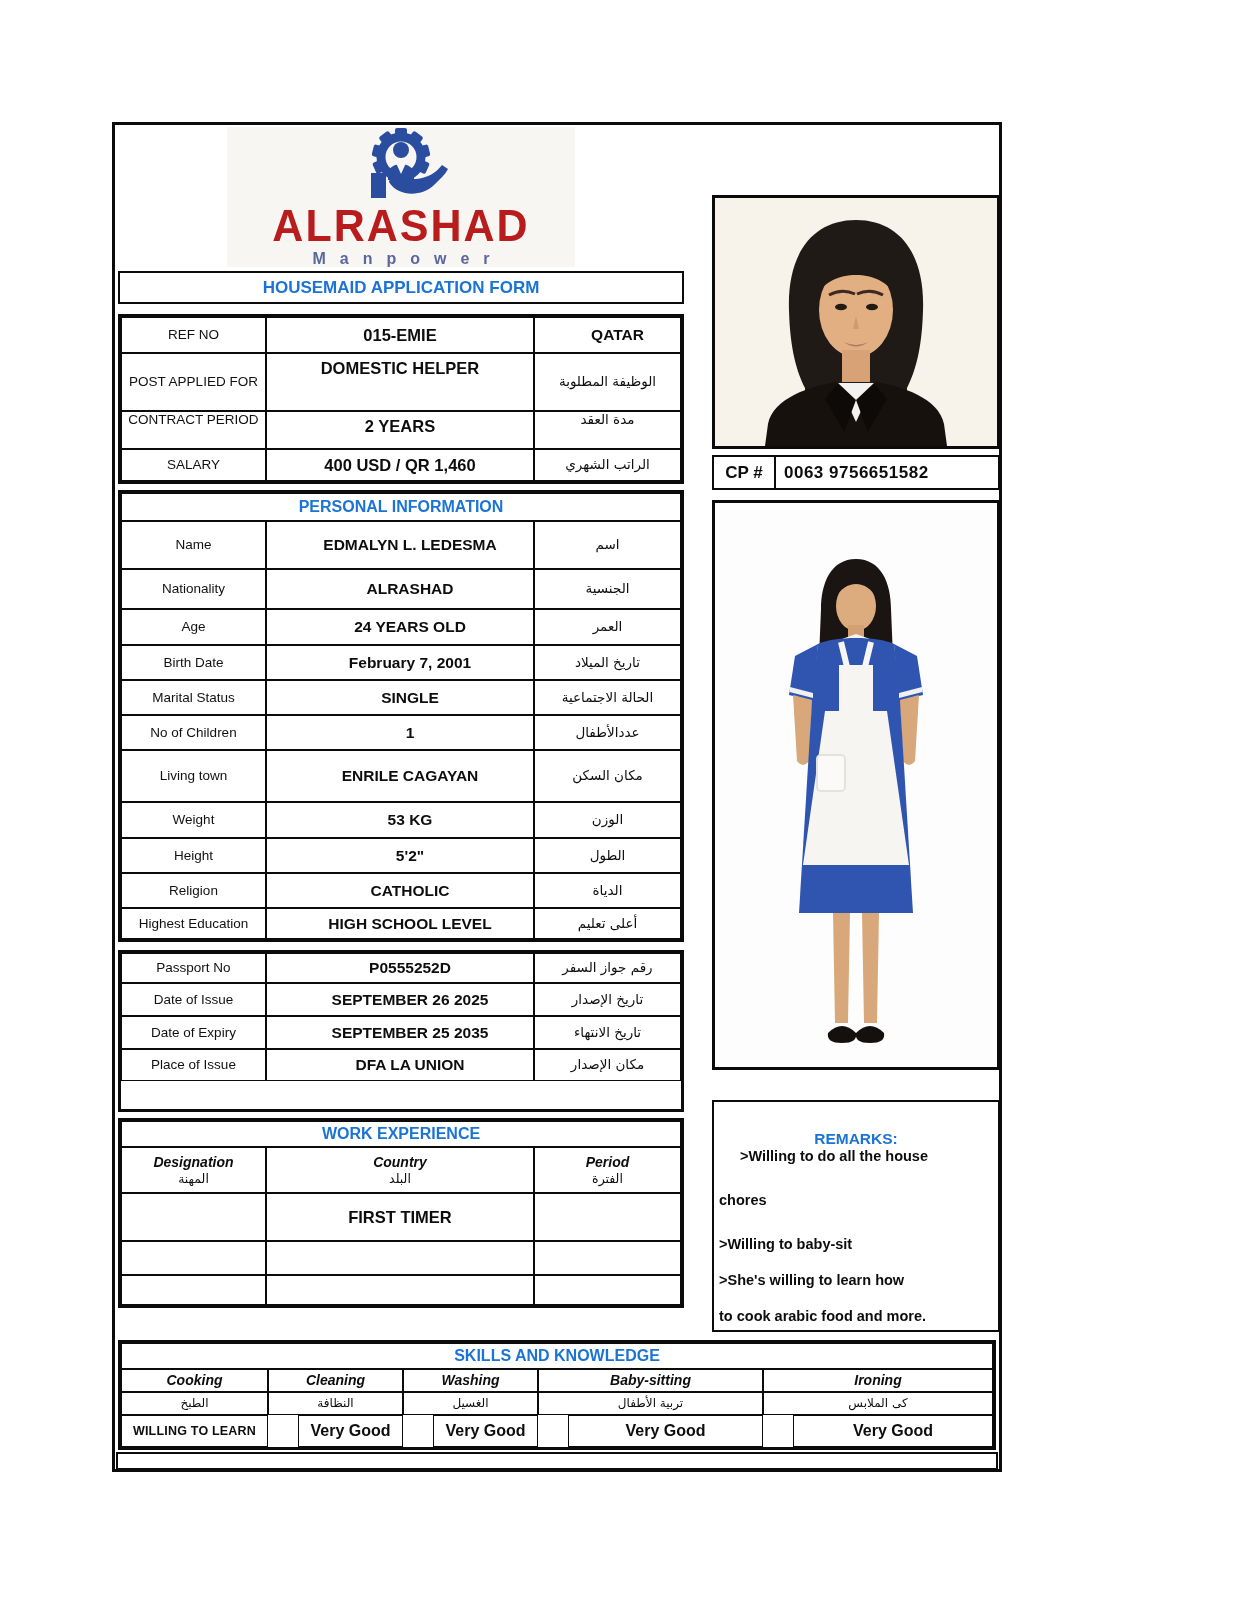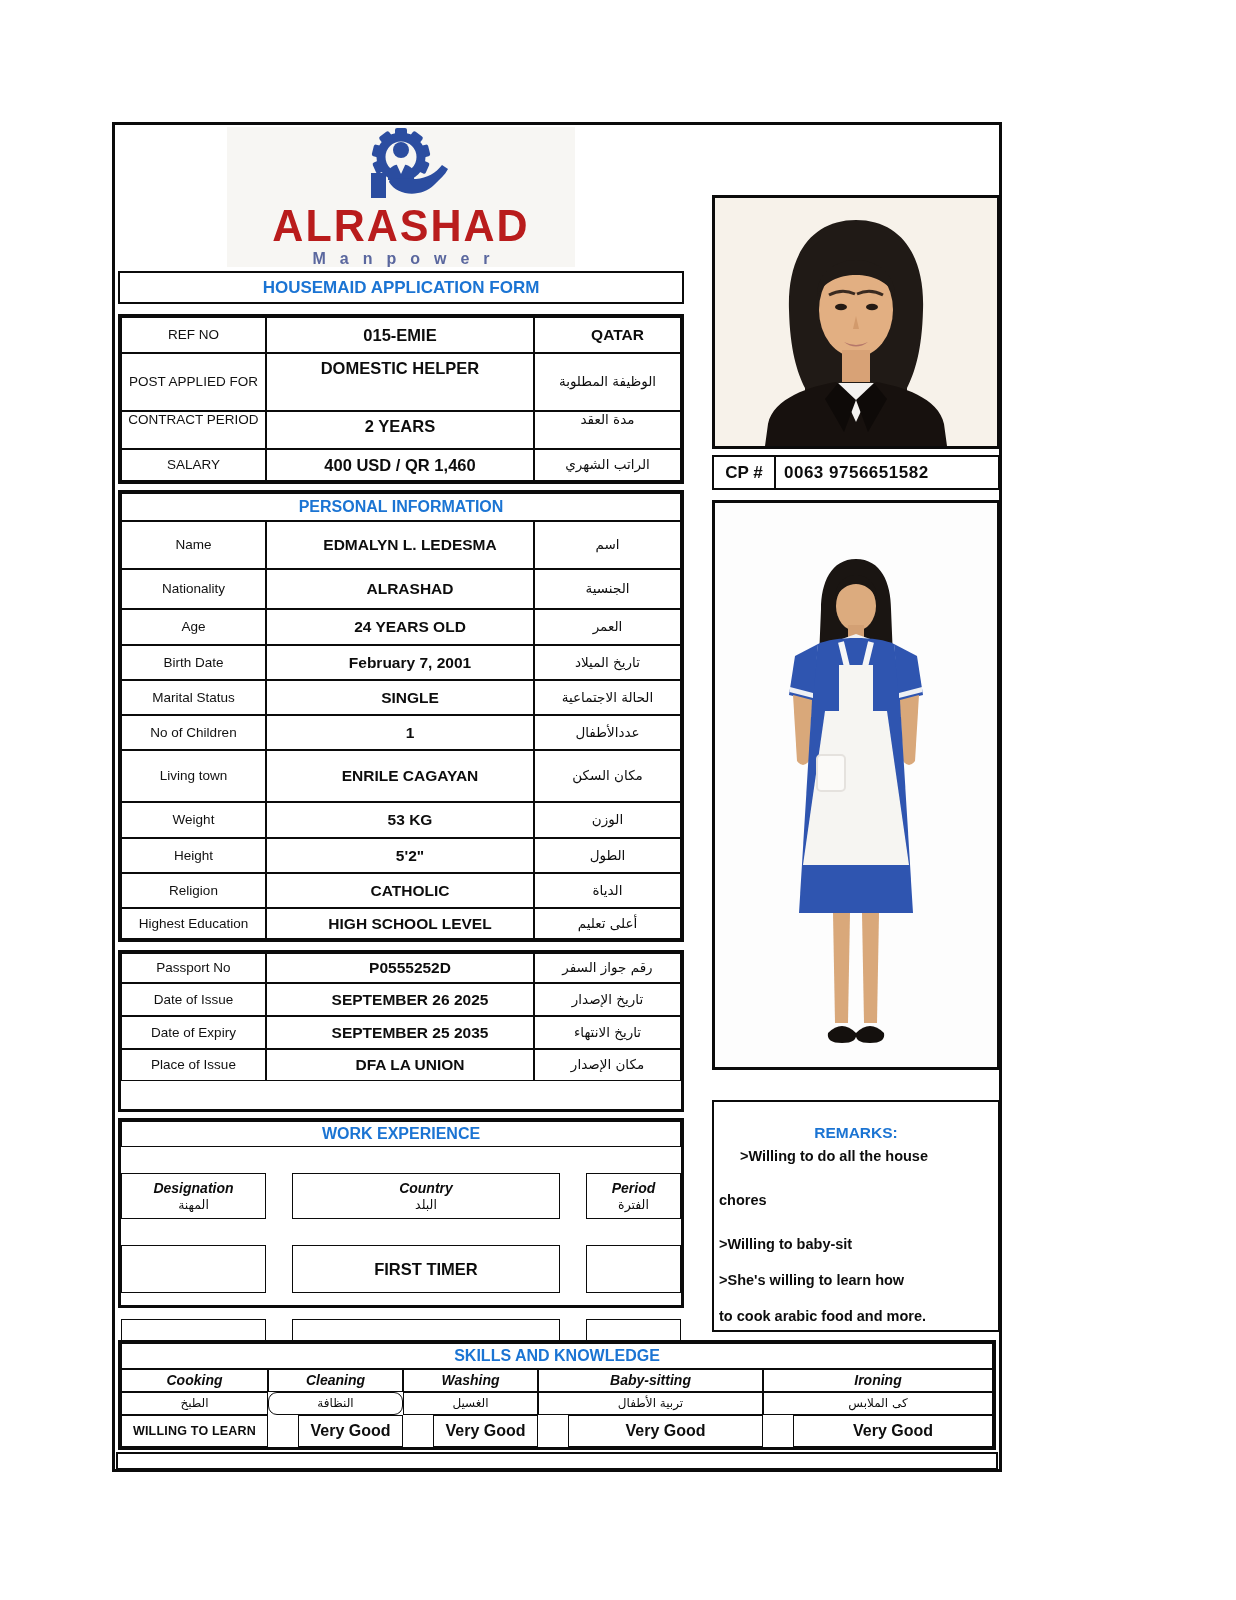--- a/index.html
+++ b/index.html
@@ -28,21 +28,21 @@
   .ital{font-style:italic;font-weight:700;font-size:14px;}
   .colhead{flex-direction:column;justify-content:center;gap:2px;}
   .colhead .ar{font-size:12.5px;}
   
   .photo-box{left:712px;top:195px;width:288px;height:254px;border:3px solid #0b0b0b;background:#f7f2ea;}
   .cp-row{left:712px;top:455px;width:288px;height:35px;border:2px solid #0b0b0b;display:grid;grid-template-columns:62px 1fr;}
   .cp-lab{border-right:2px solid #0b0b0b;display:flex;align-items:center;justify-content:center;font-weight:800;font-size:17px;}
   .cp-val{display:flex;align-items:center;padding-left:8px;font-weight:800;font-size:17px;letter-spacing:.5px;}
   .body-box{left:712px;top:500px;width:288px;height:570px;border:3px solid #0b0b0b;background:#fdfdfd;}
   .remarks{left:712px;top:1100px;width:288px;height:232px;border:2px solid #0b0b0b;background:#fff;}
-  .r-title{position:absolute;left:0;right:0;top:22px;text-align:center;color:#1b74d3;font-weight:700;font-size:15.5px;}
+  .r-title{position:absolute;left:0;right:0;top:28px;text-align:center;color:#1b74d3;font-weight:700;font-size:15.5px;}
   .r-line{position:absolute;left:5px;right:2px;font-weight:700;font-size:14.5px;white-space:nowrap;}
   
   .rate{font-weight:700;font-size:16px;margin-left:30px;}
   .rate-sm{font-weight:700;font-size:12.5px;letter-spacing:.2px;}
   svg{display:block;}
 </style>
 </head>
 <body>
 
 <div class="page">
@@ -170,21 +170,21 @@
 
     <div class="c lab">Date of Expiry</div>
     <div class="c val">SEPTEMBER 25 2035</div>
     <div class="c ar">تاريخ الانتهاء</div>
 
     <div class="c lab">Place of Issue</div>
     <div class="c val">DFA LA UNION</div>
     <div class="c ar">مكان الإصدار</div>
   </div>
 
-  <div class="abs box tbl" style="left:118px;top:1118px;width:566px;height:190px;grid-template-columns:145px 268px 1fr;grid-template-rows:26px 46px 48px 34px 1fr;gap:26px;">
+  <div class="abs box tbl" style="left:118px;top:1118px;width:566px;height:190px;grid-template-columns:145px 268px 1fr;grid-template-rows:26px 46px 48px 34px 1fr;">
     <div class="c hdr">WORK EXPERIENCE</div>
 
     <div class="c colhead">
       <span class="ital">Designation</span>
       <span class="ar">المهنة</span>
     </div>
     <div class="c colhead">
       <span class="ital">Country</span>
       <span class="ar">البلد</span>
     </div>
@@ -209,21 +209,21 @@
   <div class="abs box tbl" style="left:118px;top:1340px;width:878px;height:110px;grid-template-columns:147px 135px 135px 225px 1fr;grid-template-rows:26px 23px 23px 1fr;">
     <div class="c hdr">SKILLS AND KNOWLEDGE</div>
 
     <div class="c ital">Cooking</div>
     <div class="c ital">Cleaning</div>
     <div class="c ital">Washing</div>
     <div class="c ital">Baby-sitting</div>
     <div class="c ital">Ironing</div>
 
     <div class="c ar" style="font-size:12px;">الطبخ</div>
-    <div class="c ar" style="font-size:12px;border-radius:9px;">النظافة</div>
+    <div class="c ar" style="font-size:12px;">النظافة</div>
     <div class="c ar" style="font-size:12px;">الغسيل</div>
     <div class="c ar" style="font-size:12px;">تربية الأطفال</div>
     <div class="c ar" style="font-size:12px;">كى الملابس</div>
 
     <div class="c rate-sm">WILLING TO LEARN</div>
     <div class="c rate">Very Good</div>
     <div class="c rate">Very Good</div>
     <div class="c rate">Very Good</div>
     <div class="c rate">Very Good</div>
   </div>

